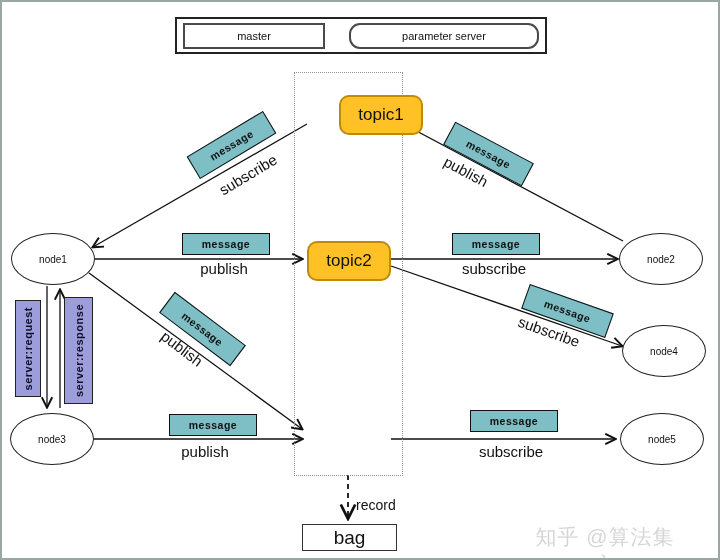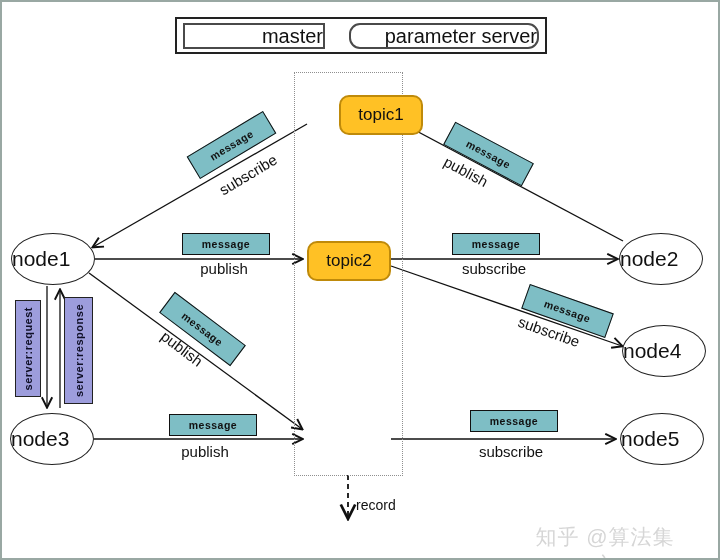--- a/index.html
+++ b/index.html
@@ -5,31 +5,31 @@
   html,body{margin:0;padding:0;background:#fff;}
   #stage{
     position:relative;width:716px;height:556px;margin:0;
     border:2px solid #99a8a3;background:#ffffff;overflow:hidden;
     font-family:"Liberation Sans","DejaVu Sans",sans-serif;color:#111;
   }
   .abs{position:absolute;}
   
   .legend-outer{left:173px;top:15px;width:368px;height:33px;border:2px solid #222;background:#fff;}
   .legend-box{top:21px;height:22px;border:2px solid #4a4a4a;background:#fff;
-    display:flex;align-items:center;justify-content:flex-end;font-size:20px;}
+    display:flex;align-items:center;justify-content:center;font-size:11px;}
   .legend-master{left:181px;width:138px;}
   .legend-param{left:347px;width:186px;border-radius:11px;}
   
   .dotted-rect{left:292px;top:70px;width:107px;height:402px;border:1px dotted #8f8f8f;}
   
   .topic{width:80px;height:36px;border:2px solid #bf8a0a;background:#ffc125;border-radius:10px;
     display:flex;align-items:center;justify-content:center;font-size:17px;}
   
   .node{width:82px;height:50px;border:1.5px solid #222;border-radius:50%;background:#fff;
-    display:flex;align-items:center;font-size:21px;}
+    display:flex;align-items:center;justify-content:center;font-size:10px;}
   
   .msg{width:86px;height:20px;border:1.7px solid #111;background:#7ebec5;
     display:flex;align-items:center;justify-content:center;
     font-size:10.5px;font-weight:bold;letter-spacing:.5px;}
   .msg.rot{width:87px;height:24px;}
   
   .action{width:90px;text-align:center;font-size:15px;}
   
   .service{border:1.6px solid #222;background:#9d9ddc;display:flex;align-items:center;justify-content:center;}
   .vtext{writing-mode:vertical-rl;transform:rotate(180deg);font-size:11px;font-weight:bold;color:#101028;
@@ -136,16 +136,19 @@
   <div class="abs action" style="left:464px;top:441px;">subscribe</div>
 
   <div class="abs service" style="left:13px;top:298px;width:24px;height:95px;">
     <span class="vtext">server:request</span>
   </div>
   <div class="abs service" style="left:62px;top:295px;width:27px;height:105px;">
     <span class="vtext">server:response</span>
   </div>
 
   <div class="abs record">record</div>
+  <div class="abs bag">
+    <span>bag</span>
+  </div>
 
   <div class="abs watermark">知乎 @算法集市</div>
 
 </div>
 
 </body></html>

